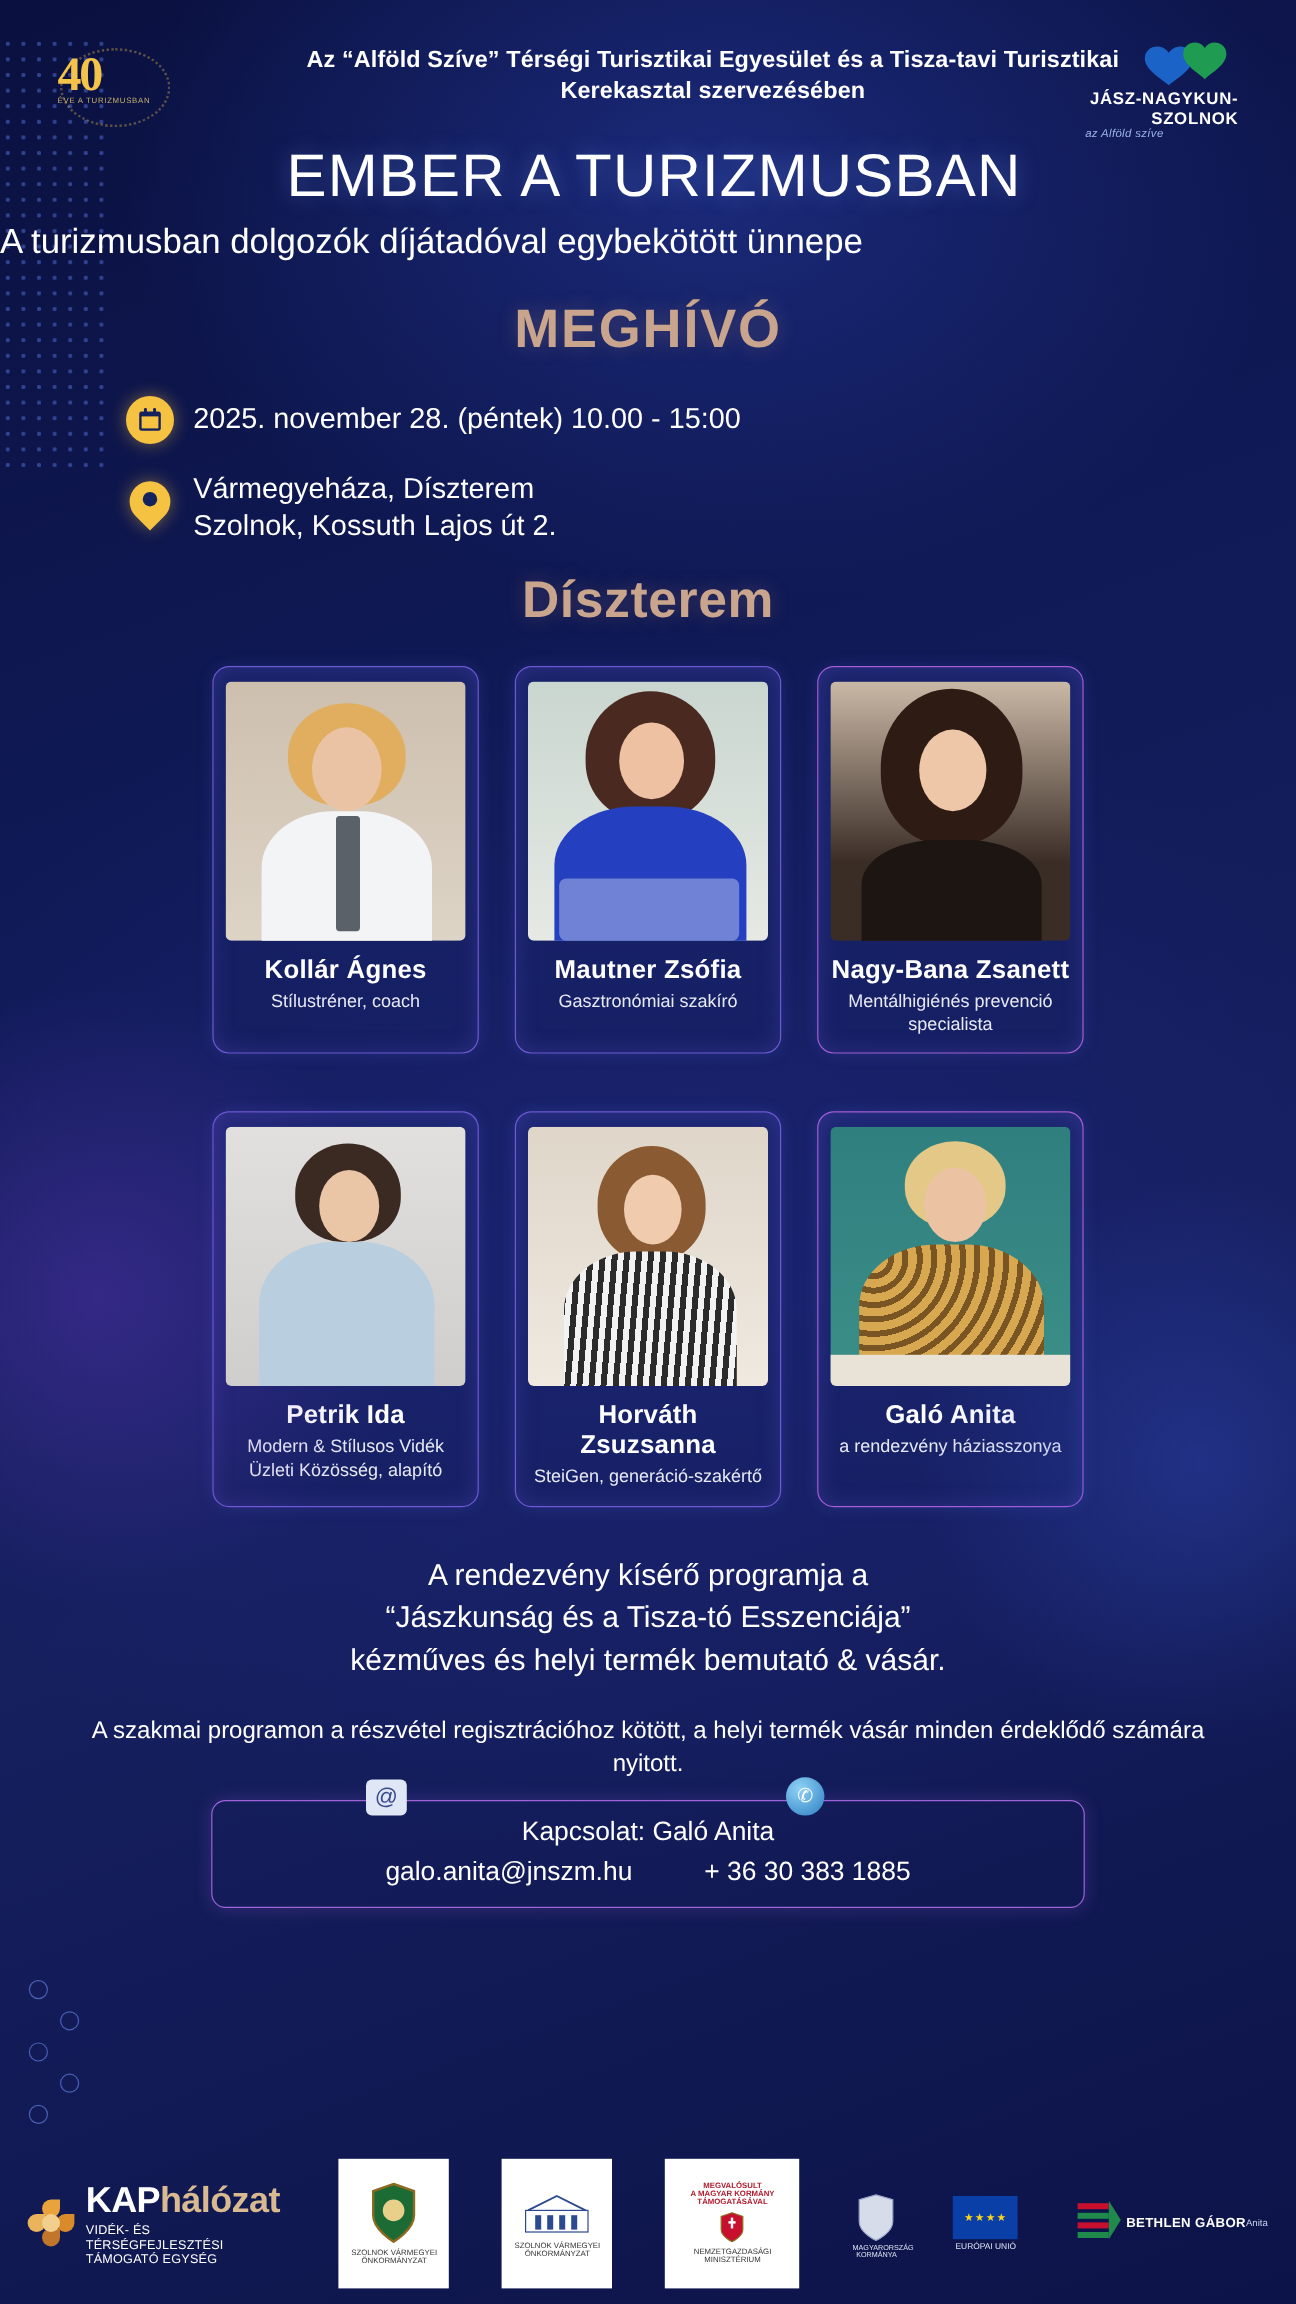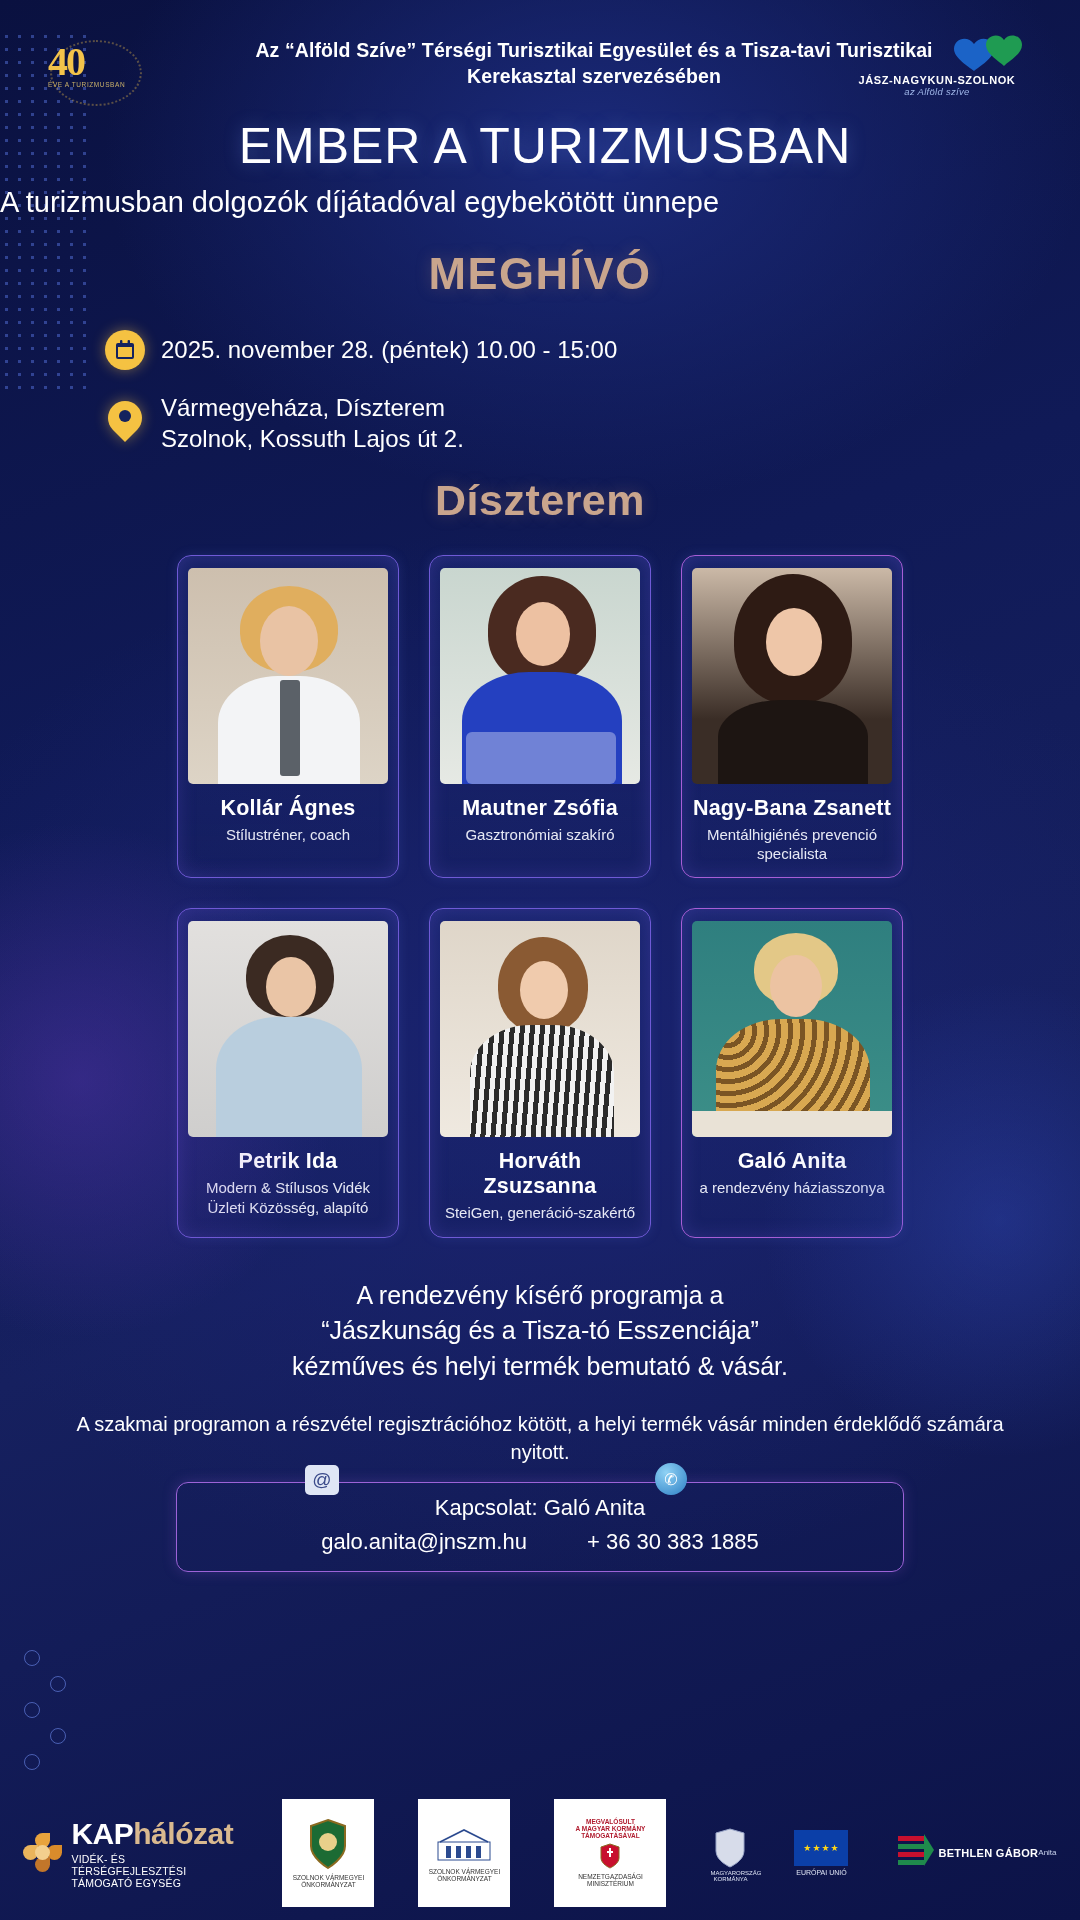--- a/index.html
+++ b/index.html
@@ -59,21 +59,21 @@
   }
   .org-line {
     text-align: center; color: #ffffff; font-size: 19.5px; font-weight: bold;
     line-height: 1.32; padding: 6px 92px 0 200px; letter-spacing: .1px;
   }
   .county-logo {
     position: absolute; right: 48px; top: 40px; width: 190px; height: 70px;
     text-align: center;
   }
   .county-logo .cl-name {
-    color: #ffffff; font-size: 11px; font-weight: bold; letter-spacing: .6px;
+    color: #ffffff; font-size: 14px; font-weight: bold; letter-spacing: .6px; text-align: right;
   }
   .county-logo .cl-sub {
     color: #9fb6e8; font-size: 9.5px; font-style: italic; letter-spacing: .3px;
   }
   .county-logo .hearts { position: absolute; right: 4px; top: -8px; }
 
   .title {
     text-align: center; color: #ffffff; font-size: 50px; font-weight: 400;
     letter-spacing: 1px; margin-top: 28px;
     text-shadow: 0 0 18px rgba(120,160,255,.35);
@@ -116,21 +116,21 @@
 
   .eloadoink {
     text-align: center; font-size: 43px; font-weight: bold; color: #c9a58d;
     margin-top: 14px; letter-spacing: .5px;
     text-shadow: 0 0 16px rgba(200,150,120,.25);
   }
 
   
   .grid {
     display: grid; grid-template-columns: repeat(3, 222px);
-    justify-content: center; gap: 30px 30px; margin-top: 30px;
+    justify-content: center; gap: 48px 30px; margin-top: 30px;
   }
   .card {
     border: 1.6px solid #6f5ad6; border-radius: 14px;
     padding: 12px 10px 14px 10px;
     background: linear-gradient(180deg, rgba(30,42,120,.55), rgba(20,30,95,.35));
     box-shadow: 0 0 18px rgba(110,90,220,.25) inset, 0 0 12px rgba(90,110,230,.18);
     text-align: center;
   }
   .card.pink { border-color: #a75ed6; }
   .photo {

